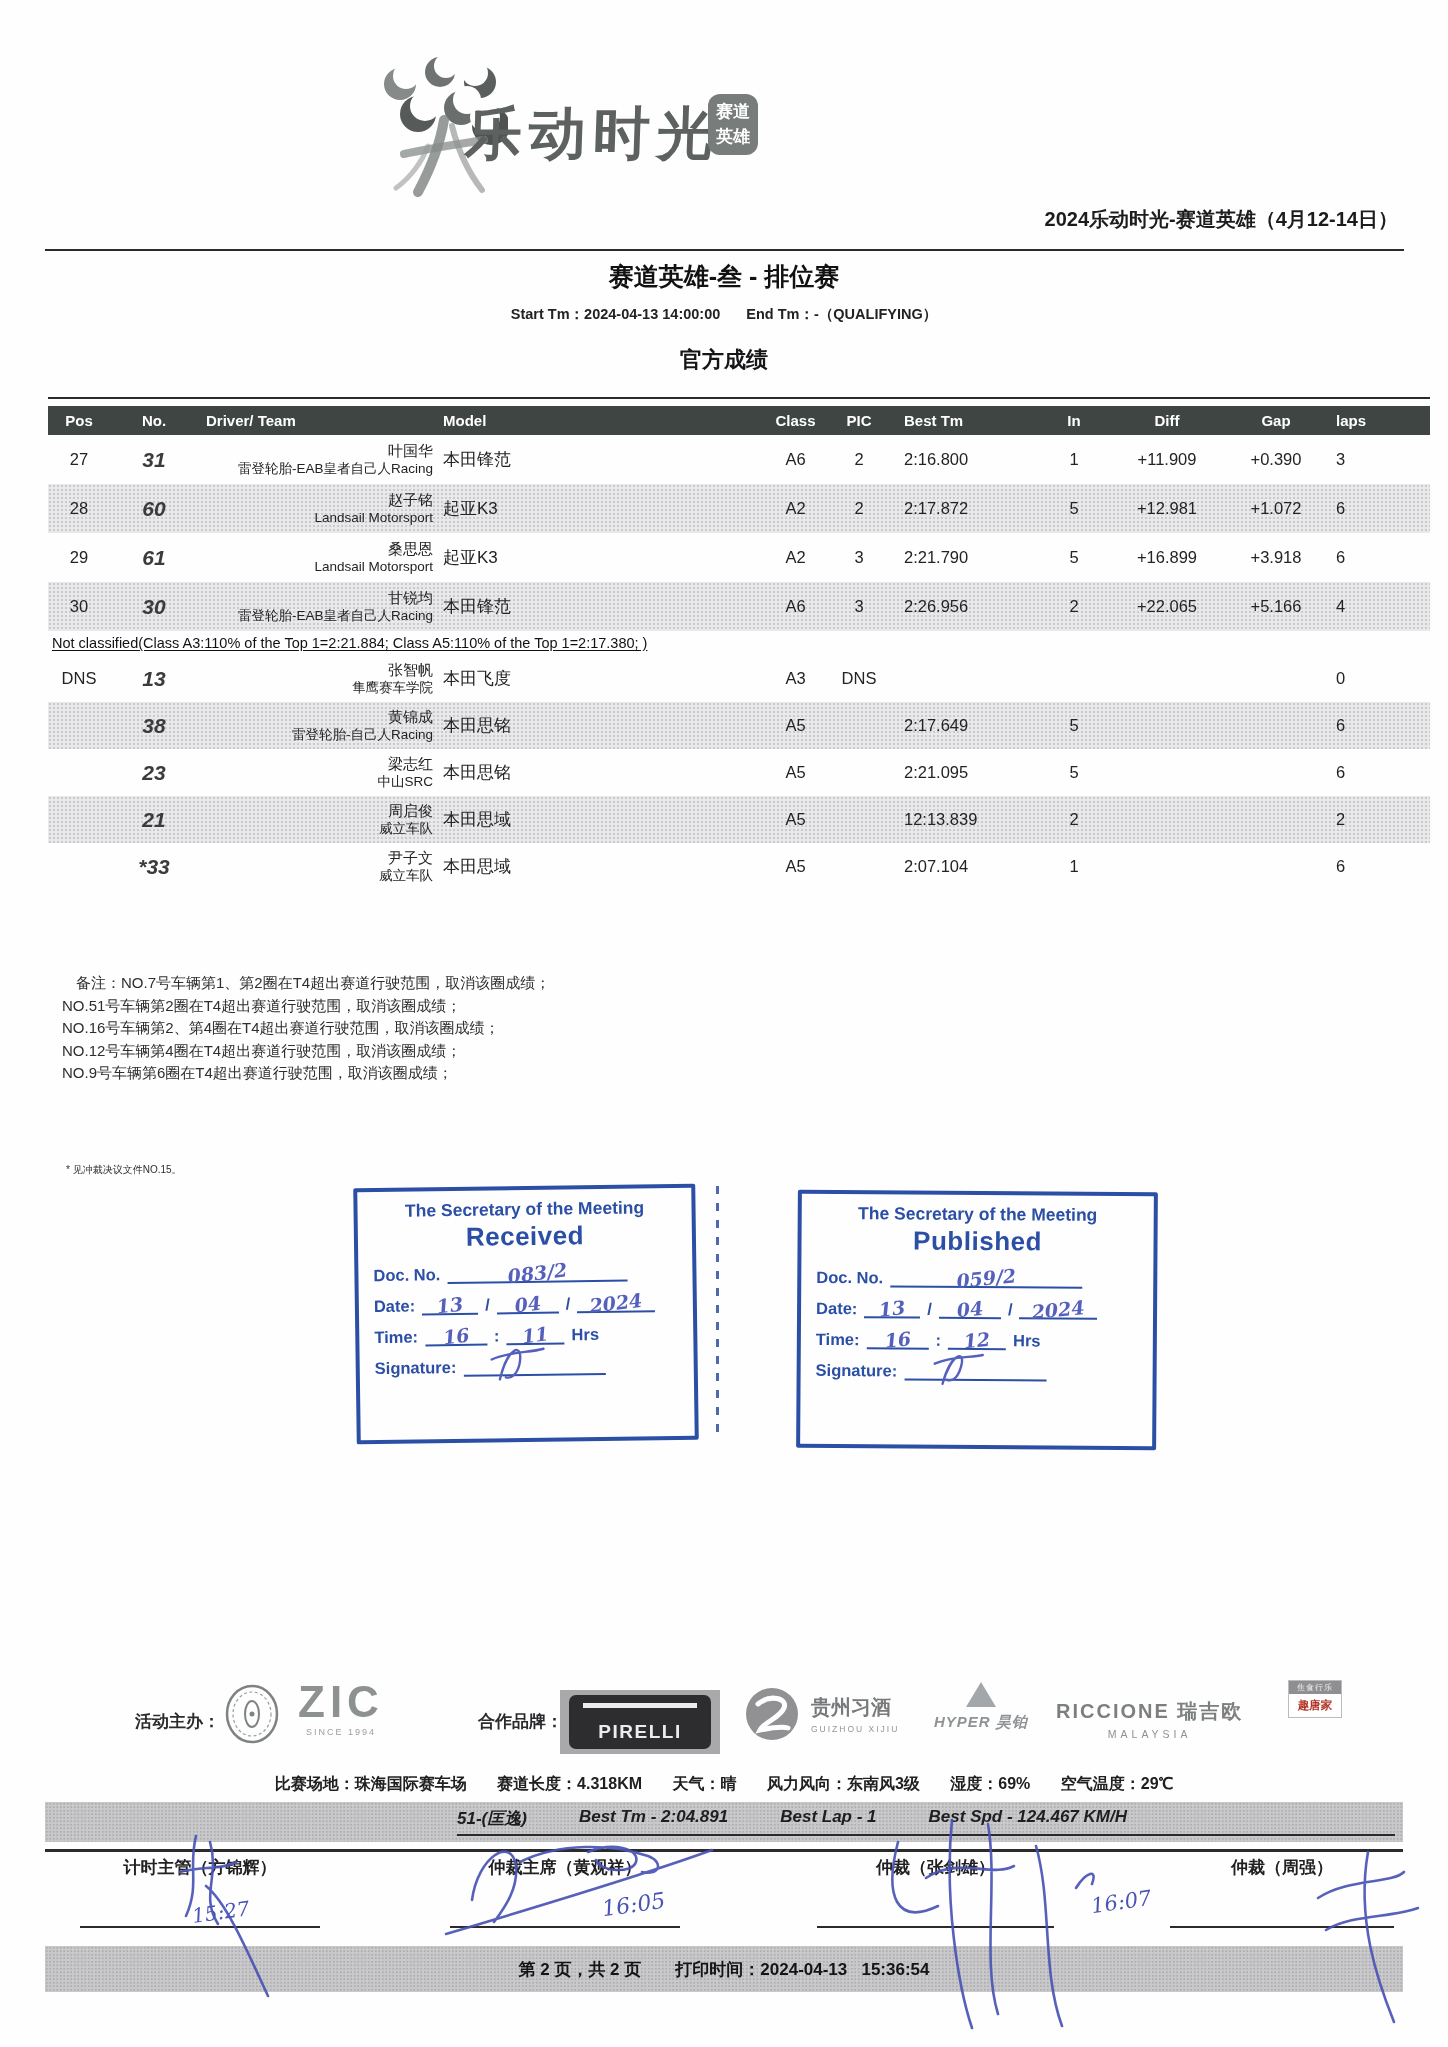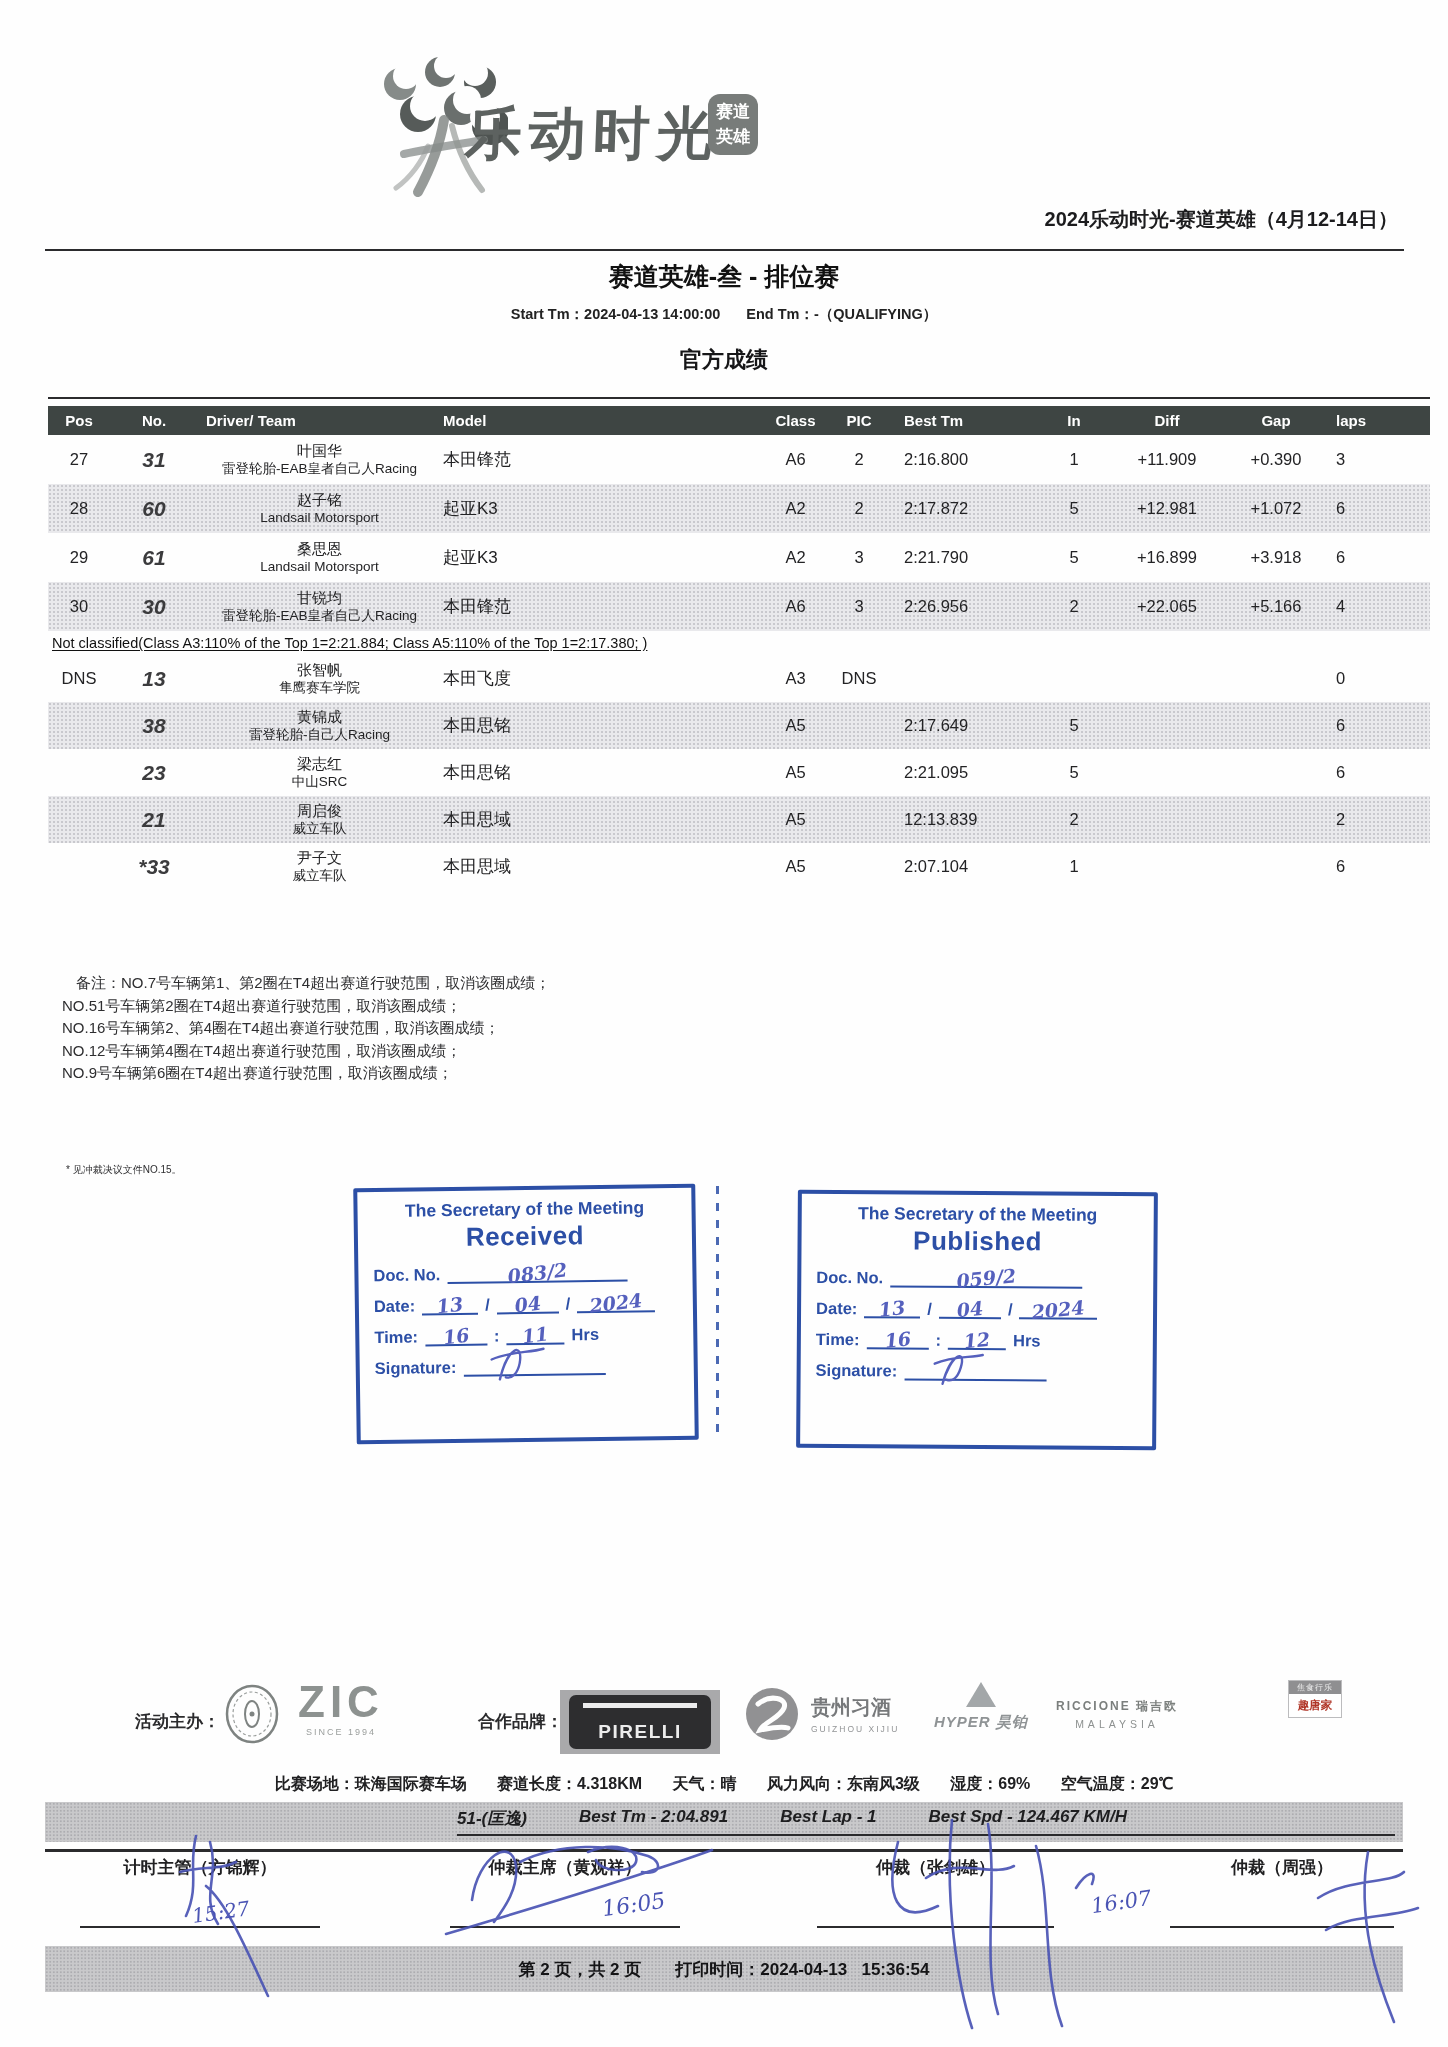--- a/index.html
+++ b/index.html
@@ -30,21 +30,21 @@
   .c-pos,.c-no,.c-class,.c-pic,.c-in,.c-diff,.c-gap{justify-content:center;}
   .c-driver{justify-content:flex-start;padding-left:8px;}
   .c-model{justify-content:flex-start;padding-left:10px;}
   .c-best{justify-content:flex-start;padding-left:14px;}
   .c-laps{justify-content:flex-start;padding-left:10px;}
   #classified .row{height:49px;}
   #ncrows .row{height:47px;}
   .row{font-size:16.5px;color:#232325;}
   .row .c-no{font-size:21px;font-style:italic;font-weight:700;color:#3b3b3d;}
   .row .c-model{font-size:17px;}
-  .row .c-driver{flex-direction:column;align-items:center;justify-content:center;line-height:1.28;}
+  .row .c-driver{flex-direction:column;align-items:flex-end;justify-content:center;line-height:1.28;}
   .driver{font-size:15px;}
   .team{font-size:13.5px;}
   #classified .row:nth-of-type(even),#ncrows .row:nth-of-type(even){
      background-color:var(--row_shade,#e9e9ec);
      background-image:radial-gradient(rgba(125,125,135,.30) .8px,transparent .9px);
      background-size:4px 4px;}
   .nc-note{height:24px;display:flex;align-items:center;font-size:14.5px;font-weight:500;
            color:#111;text-decoration:underline;text-underline-offset:2px;padding-left:4px;}
 
   
@@ -86,21 +86,21 @@
   .pirelli-inner::before{content:"";position:absolute;top:8px;left:14px;right:14px;height:5px;background:#ececec;}
   .xijiu{position:absolute;left:744px;top:14px;display:flex;gap:11px;align-items:center;}
   .xijiu-text{display:flex;flex-direction:column;}
   .xijiu-name{font-size:20px;font-weight:700;color:#77797b;}
   .xijiu-sub{font-size:8.5px;letter-spacing:2px;color:#939597;margin-top:3px;}
   .hyper{position:absolute;left:934px;top:10px;text-align:center;color:#8f9395;}
   .hyper-tri{width:0;height:0;border-left:15px solid transparent;border-right:15px solid transparent;
              border-bottom:25px solid #a3a7a9;margin:0 auto 6px;}
   .hyper-text{font-style:italic;font-weight:700;font-size:15px;letter-spacing:1px;}
   .riccione{position:absolute;left:1056px;top:26px;text-align:center;color:#7b7f7d;}
-  .riccione-row{font-size:12px;font-weight:700;letter-spacing:2px;}
+  .riccione-row{font-size:20px;font-weight:700;letter-spacing:2px;}
   .riccione-sub{font-size:10.5px;letter-spacing:4px;margin-top:3px;color:#8d9190;}
   .qtj{position:absolute;left:1288px;top:8px;width:52px;border:1px solid #bcbcbe;background:#fff;text-align:center;}
   .qtj-top{background:#8f8f91;color:#eee;font-size:8px;padding:1px 1px;letter-spacing:1px;}
   .qtj-bottom{color:#b03527;font-weight:700;font-size:11.5px;padding:4px 1px;}
 
   
   .info-line{position:absolute;top:1774px;left:0;width:100%;text-align:center;font-size:16px;font-weight:600;color:#202022;}
   .info-line .pair{margin:0 13px;white-space:nowrap;}
   .best-bar{position:absolute;left:45px;top:1802px;width:1358px;height:40px;
       background-color:var(--bar_gray,#c9c9cb);

